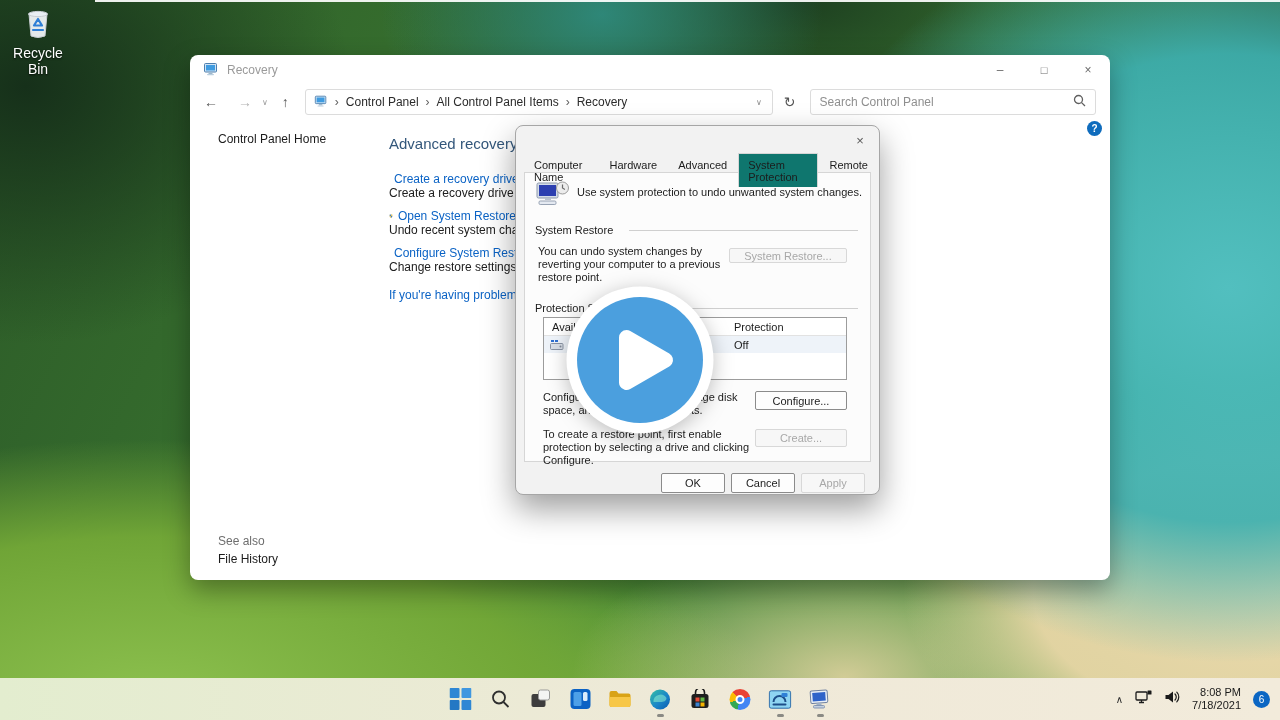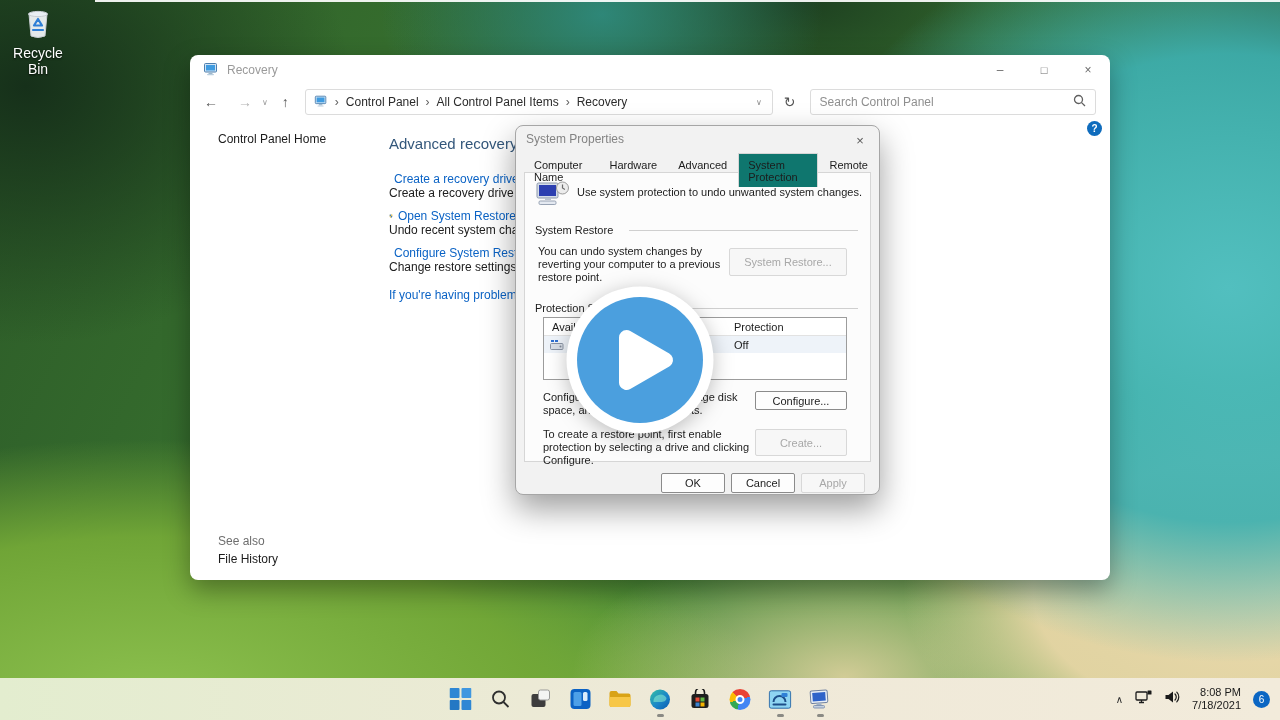--- a/index.html
+++ b/index.html
@@ -78,31 +78,31 @@
   .tab.active { background:#0f766e; border-color:#d6d6d6; position:relative; top:-2px; padding-top:5px; }
   .tabpage { position:absolute; left:8px; top:46px; width:347px; height:290px; background:#fcfcfc; border:1px solid #d6d6d6; }
   .intro-icon { position:absolute; left:11px; top:7px; }
   .intro-text { position:absolute; left:52px; top:13px; width:288px; }
   .grp { position:absolute; left:10px; right:12px; display:flex; align-items:center; gap:16px; }
   .grp-line { flex:1; height:1px; background:#cfcfcf; }
   .sr-body { position:absolute; left:13px; top:72px; width:196px; line-height:13px; }
   .dbtn { position:absolute; background:#fdfdfd; border:1px solid #8b8b8b; border-radius:2px;
     display:flex; align-items:center; justify-content:center; font-size:11px; color:#1c1c1c; }
   .dbtn.disabled { border-color:#d8d8d8; background:#f7f7f7; color:#a8a8a8; }
-  .btn-sr  { left:204px; top:75px;  width:118px; height:28px; }
+  .btn-sr  { left:204px; top:75px;  width:118px; height:15px; }
   .ptable { position:absolute; left:18px; top:144px; width:304px; height:63px; border:1px solid #9c9c9c; background:#fff; }
   .prow-h { height:18px; display:flex; align-items:center; border-bottom:1px solid #e2e2e2; }
   .pc1 { width:190px; padding-left:8px; display:flex; align-items:center; gap:5px; }
   .pc2 { flex:1; }
   .prow { height:17px; display:flex; align-items:center; background:#eef3f9; }
   .prow .pc1 { padding-left:6px; }
   .cfg-text { position:absolute; left:18px; top:218px; width:208px; line-height:13px; }
   .btn-cfg { left:230px; top:218px; width:92px; height:19px; }
   .crt-text { position:absolute; left:18px; top:255px; width:214px; line-height:13px; }
-  .btn-crt { left:230px; top:256px; width:92px; height:27px; }
+  .btn-crt { left:230px; top:256px; width:92px; height:18px; }
   .btn-ok     { left:145px; top:347px; width:64px; height:20px;text-align:right; }
   .btn-cancel { left:215px; top:347px; width:64px; height:20px; }
   .btn-apply  { left:285px; top:347px; width:64px; height:20px; }
 
   
   .play { position:absolute; left:565px; top:285px; width:150px; height:150px; z-index:50;
     filter:drop-shadow(0 4px 10px rgba(0,0,0,.25)); }
 
   
   .taskbar { position:absolute; left:0; right:0; bottom:0; height:42px; z-index:60;
@@ -247,21 +247,20 @@
 
     <div class="mainrow" style="top:233px; color:#0b63c5">If you're having problems with your PC</div>
 
     <div class="see-also">See also</div>
     <div class="file-history">File History</div>
 
     <div class="help-badge">?</div>
   </div>
 
   <div class="dlg">
-    <div class="dlg-title">System Properties</div>
     <div class="dlg-close">×</div>
 
     <div class="tabs">
       <span class="tab">Computer Name</span>
       <span class="tab">Hardware</span>
       <span class="tab">Advanced</span>
       <span class="tab active">System Protection</span>
       <span class="tab">Remote</span>
     </div>
 

